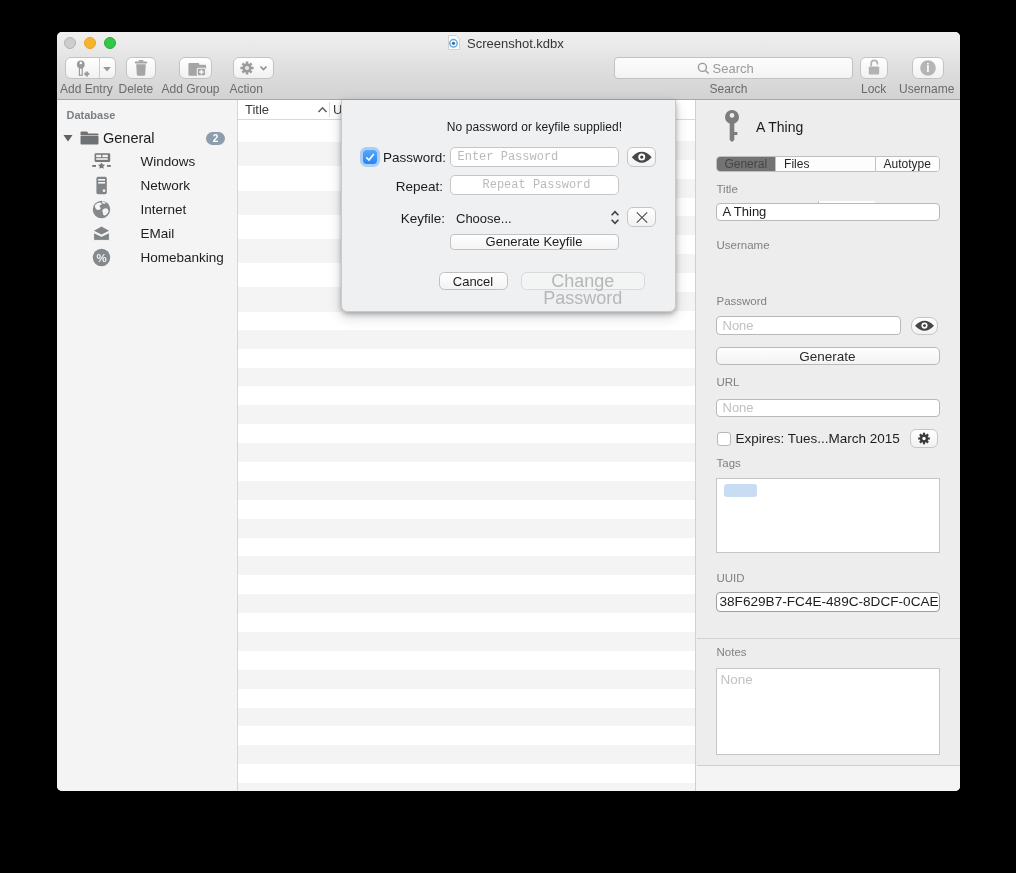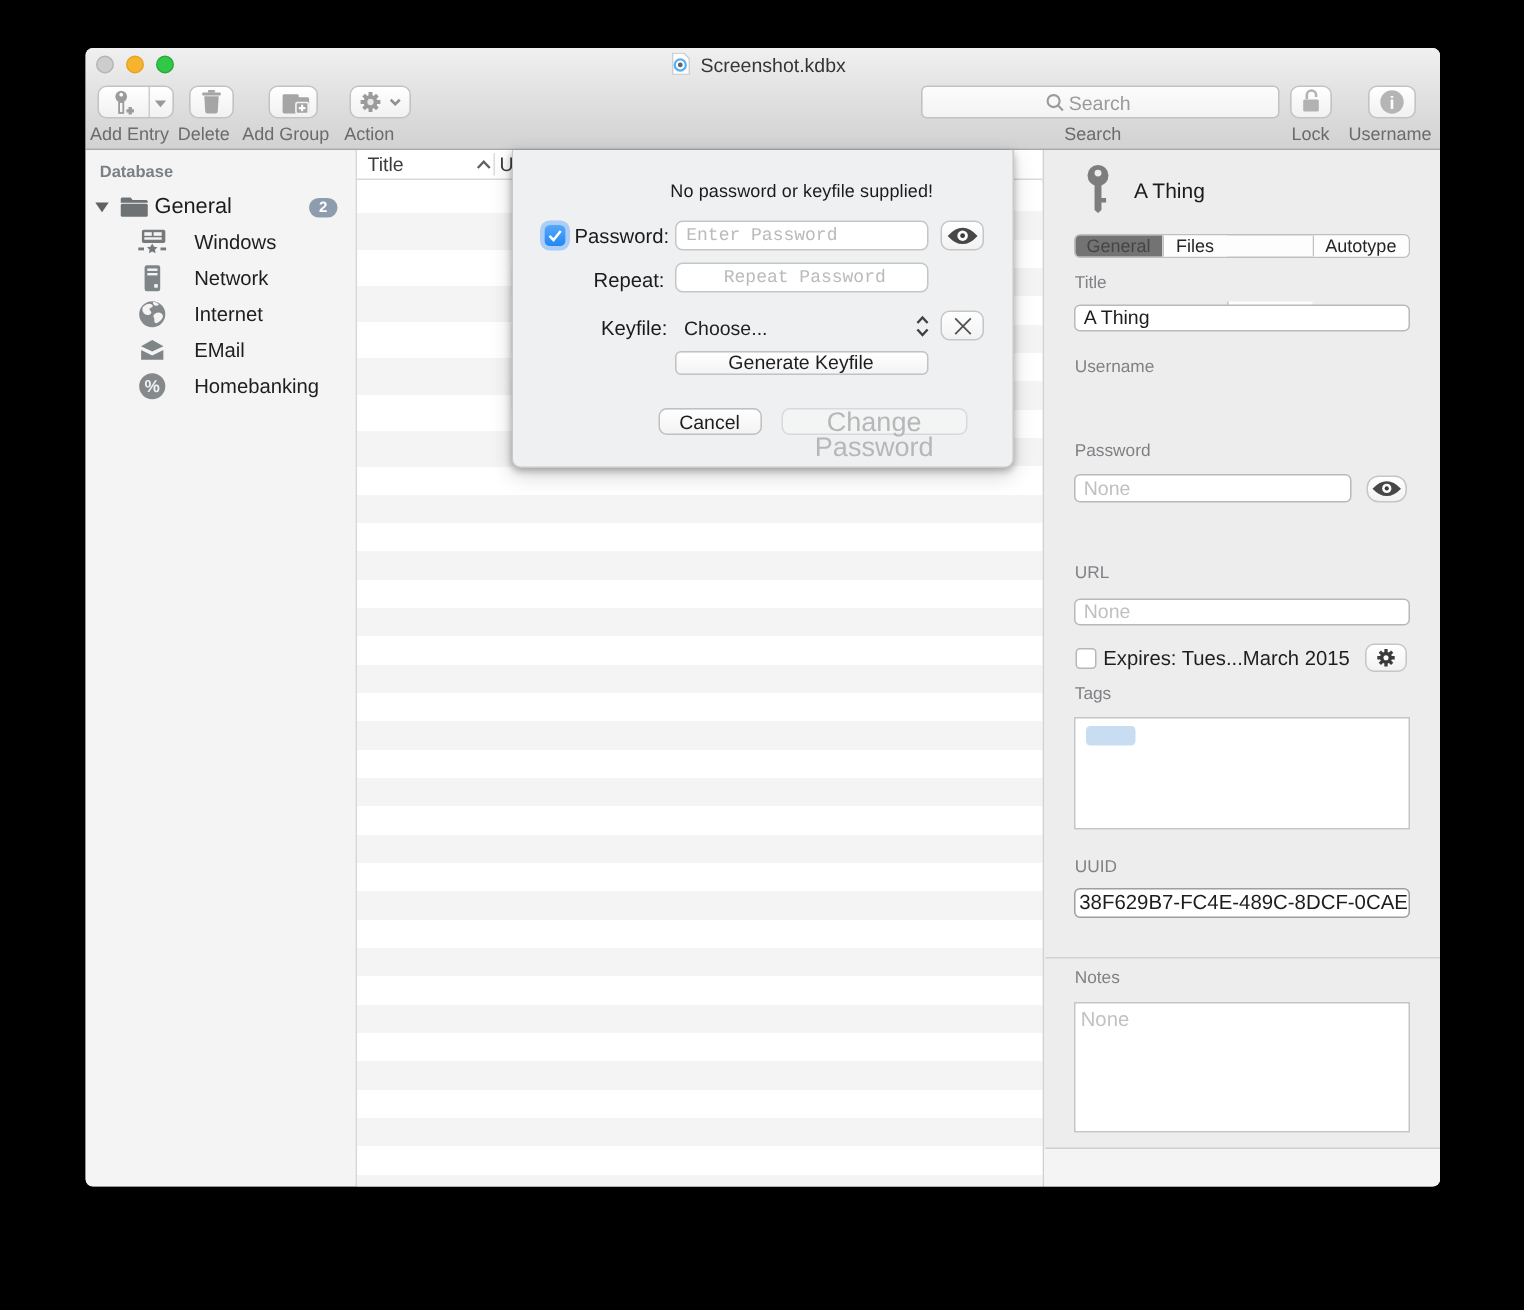--- a/index.html
+++ b/index.html
@@ -26,21 +26,21 @@
 .fld{position:absolute;background:#fff;border:1px solid #b9b9b9;border-radius:4px;font-size:13px;color:#1d1d1d;}
 .plc{color:#c0c0c0;}
 .ilabel{position:absolute;font-size:11.5px;color:#7f8184;}
 
 #sheet{position:absolute;z-index:10;left:284px;top:68px;width:335px;height:212px;background:#eff0f1;border:1px solid #c9c9c9;border-top:none;border-radius:0 0 6px 6px;box-shadow:0 2px 5px rgba(0,0,0,0.28),0 5px 14px rgba(0,0,0,0.16);}
 .dlabel{position:absolute;font-size:13.5px;color:#1b1b1b;text-align:right;}
 .dfld{position:absolute;left:107.5px;width:169.5px;height:20.5px;background:#fff;border:1px solid #c6c6c6;border-radius:5px;font-family:"Liberation Mono",monospace;font-size:12px;color:#b9bab9;line-height:19px;padding-left:7px;}
 .sqbtn{position:absolute;left:284.5px;width:29.5px;height:20.5px;background:linear-gradient(#ffffff,#f2f2f2);border:1px solid #c6c6c6;border-radius:6px;}
 .srow{position:absolute;left:35px;height:20px;}
 .sicon{display:inline-block;width:19px;height:19px;vertical-align:middle;}
-.stext{font-size:13.5px;color:#1e1e1e;margin-left:14px;vertical-align:middle;}
+.stext{font-size:13.5px;color:#1e1e1e;margin-left:25px;vertical-align:middle;}
 #stripes{position:absolute;left:0;top:18.7px;width:103px;height:193.6px;background:repeating-linear-gradient(to bottom,#ffffff 0px,#ffffff 24.2px,#f4f4f5 24.2px,#f4f4f5 48.4px);z-index:2;}#stripes2{position:absolute;left:0;top:22.7px;right:0;bottom:0;background:repeating-linear-gradient(to bottom,#ffffff 0px,#ffffff 18.89px,#f4f4f5 18.89px,#f4f4f5 37.78px);z-index:1;}
 .seg{position:absolute;top:0;height:100%;font-size:12px;text-align:center;color:#262626;border-left:1px solid #c3c3c3;background:#fdfdfd;}
 </style>
 </head>
 <body>
 <div id="win">
   <div id="toolbar">
     <div class="light" id="l1"></div>
     <div class="light" id="l2"></div>
     <div class="light" id="l3"></div>
@@ -209,20 +209,21 @@
     <div class="ilabel" style="left:21px;top:139px;">Username</div>
     <div class="ilabel" style="left:21px;top:195px;">Password</div>
     <div class="fld plc" style="left:20px;top:216.5px;width:185px;height:18.5px;line-height:17px;padding-left:6px;">None</div>
     <div class="sqbtn" id="eye2" style="left:215.5px;top:217.5px;width:27px;height:17.5px;border-radius:8px;">
       <svg width="25" height="15.5" viewBox="0 0 25 15.5">
         <path d="M3,7.75 Q12.5,-2.2 22,7.75 Q12.5,17.7 3,7.75 Z" fill="#474747"></path>
         <circle cx="12.5" cy="7.6" r="3.1" fill="#fdfdfd"></circle>
         <circle cx="12.5" cy="7.6" r="1.4" fill="#3a3a3a"></circle>
       </svg>
     </div>
+    <div class="fld" id="genbtn" style="left:20px;top:247px;width:224px;height:18px;border-radius:5px;background:linear-gradient(#fefefe,#f3f3f3);text-align:center;line-height:17px;font-size:13.5px;color:#2a2a2a;">Generate</div>
     <div class="ilabel" style="left:21px;top:276.5px;">URL</div>
     <div class="fld plc" style="left:20px;top:299px;width:224px;height:18px;line-height:16px;padding-left:6px;">None</div>
     <div style="position:absolute;left:21px;top:332.5px;width:14px;height:14px;background:#fff;border:1px solid #b7b7b7;border-radius:3px;"></div>
     <div style="position:absolute;left:40px;top:331.5px;font-size:13.5px;color:#1e1e1e;">Expires: Tues...March 2015</div>
     <div class="sqbtn" id="gearbtn" style="left:214.5px;top:329.5px;width:28px;height:19px;">
       <svg width="26" height="17" viewBox="0 0 26 17">
         <g fill="#3a3a3a">
           <circle cx="13" cy="8.5" r="4"></circle>
           <g stroke="#3a3a3a" stroke-width="2.2">
             <line x1="13" y1="2.7" x2="13" y2="14.3"></line>

